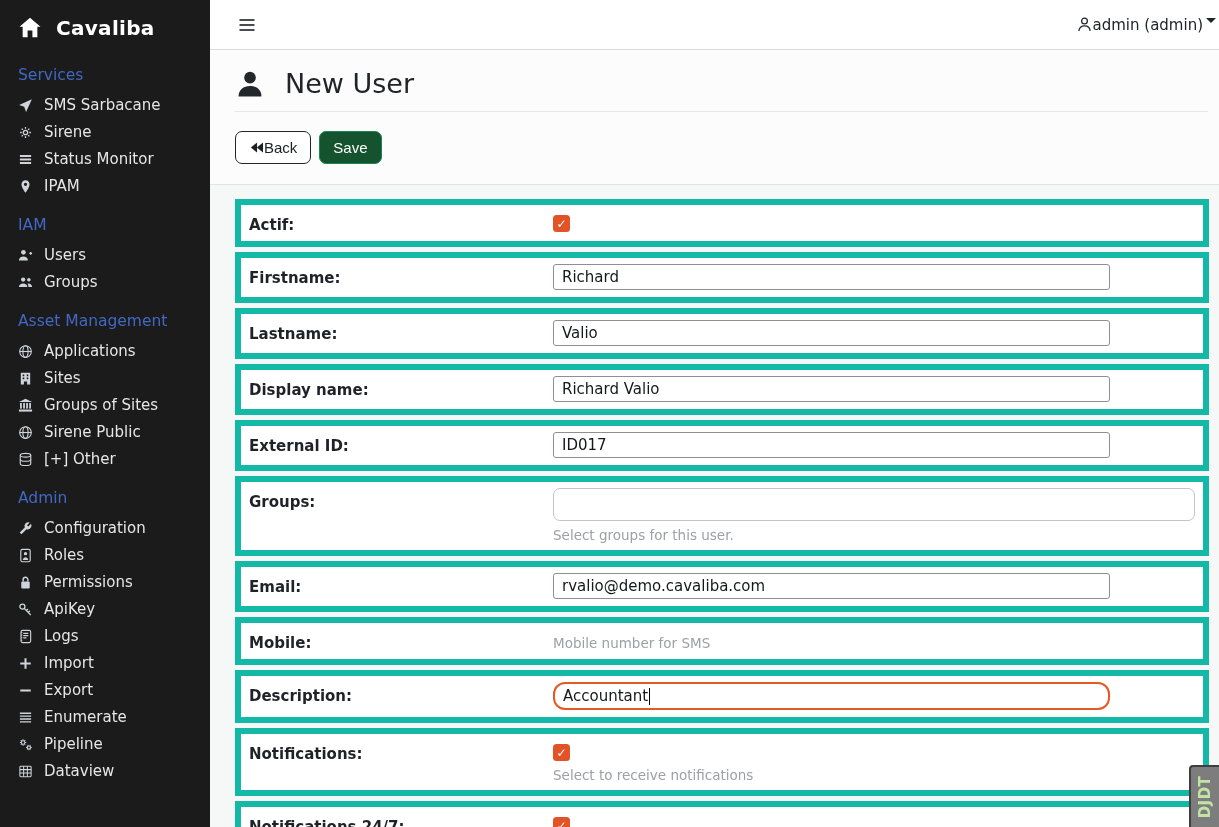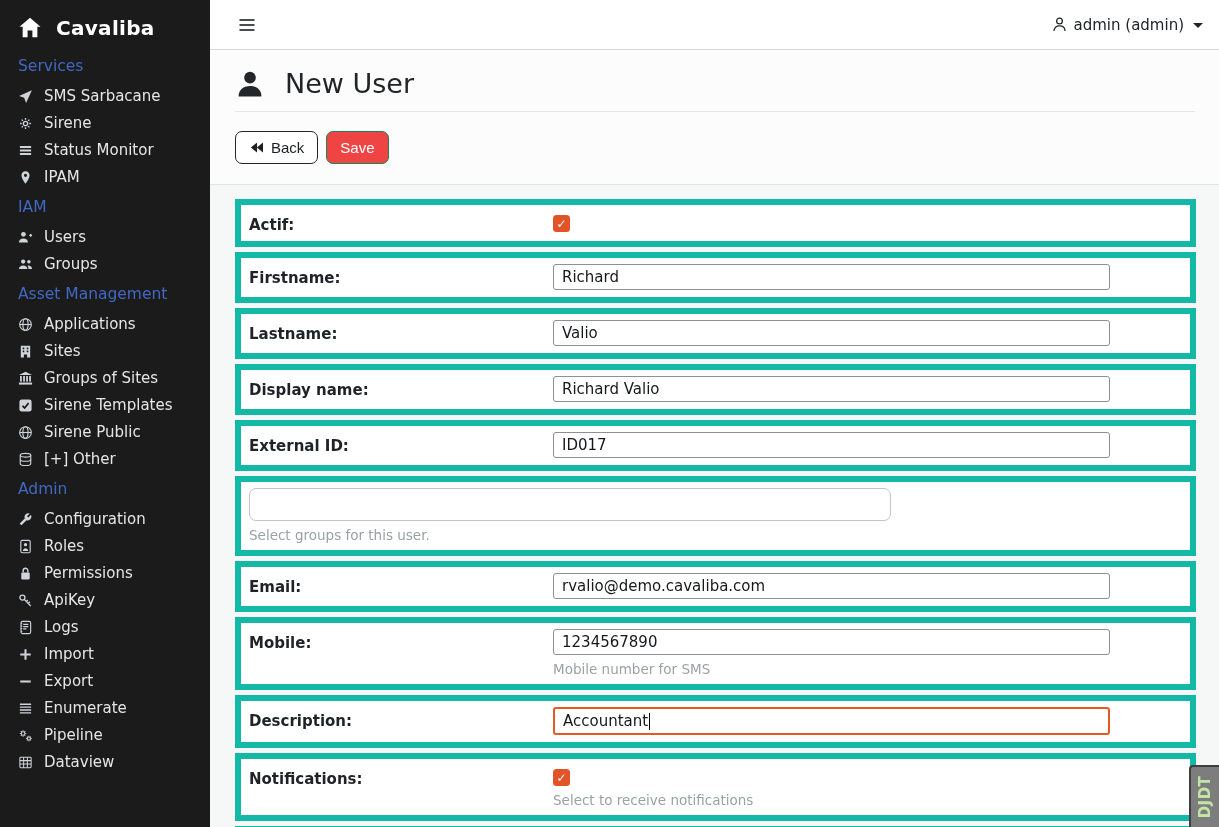--- a/index.html
+++ b/index.html
@@ -14,77 +14,77 @@
     width:210px; min-width:210px; height:827px;
     background:#1b1b1b; color:#e8e8e8; overflow:hidden;
   }
   .brand {
     display:flex; align-items:flex-end; gap:14px;
     padding:16px 16px 10px 18px; cursor:pointer;
   }
   .brand .bicon { width:24px; height:24px; color:#ffffff; }
   .brand .bname { font-size:20px; font-weight:700; color:#ffffff; letter-spacing:.3px; }
   .nav-section-title {
-    color:#4168c2; font-size:15.5px; padding:0 18px; margin-top:7px; margin-bottom:8px;
+    color:#4168c2; font-size:15.5px; padding:0 18px; margin-top:16px; margin-bottom:8px;
     cursor:pointer;
   }
   .nav-item {
     display:flex; align-items:center; gap:11px;
     padding:5px 18px; font-size:15px; color:#e6e6e6; cursor:pointer;
     line-height:17px;
   }
   .nicon { width:15px; height:15px; color:#cfd4da; flex:0 0 15px; display:inline-flex; }
   .nicon svg, .bicon svg { width:100%; height:100%; display:block; }
 
   
   .main { flex:1; display:flex; flex-direction:column; background:#f6f7f7; }
   .topbar {
     height:50px; background:#ffffff; border-bottom:1px solid #d8dbdd;
     display:flex; align-items:center; justify-content:space-between;
     padding:0 16px 0 26px; flex:0 0 50px;
   }
   .hamburger { width:22px; height:20px; color:#474d52; cursor:pointer; }
   .hamburger svg { width:100%; height:100%; }
   .user-menu {
-    display:flex; align-items:center; gap:6px; font-size:15px; color:#212529; cursor:pointer;
+    display:flex; font-size:15px; color:#212529; cursor:pointer;
   }
   .user-menu .picon { width:17px; height:17px; color:#212529; display:inline-flex; }
   .caret { width:0; height:0; border-left:5px solid transparent; border-right:5px solid transparent;
     border-top:5px solid #212529; margin-left:3px; margin-top:2px; }
 
   .page-head { background:#fcfcfc; padding:14px 24px 0 25px; border-bottom:1px solid #e3e3e5; }
   .title-row { display:flex; align-items:center; gap:20px; padding:4px 0 12px 0; }
   .title-icon { width:30px; height:30px; color:#23272b; display:inline-flex; }
   .title-icon svg { width:100%; height:100%; }
   .page-title { font-size:27px; font-weight:500; color:#212529; }
   .head-divider { height:1px; background:#e6e6e8; margin:0 0 0 0; }
   .toolbar { padding:19px 0 20px 0; display:flex; gap:8px; }
-  .btn { display:inline-flex; align-items:center; gap:7px; font-size:15px; border-radius:7px;
+  .btn { display:inline-flex; align-items:center; font-size:15px; border-radius:7px;
     padding:6px 13px; cursor:pointer; line-height:19px; }
   .btn-back { background:#ffffff; border:1px solid #22262a; color:#1c1f23; }
-  .btn-save { background:#ef4444; border:1px solid #198754; color:#ffffff; }
+  .btn-save { background:#14532d; border:1px solid #198754; color:#ffffff; }
   .rewind { width:15px; height:13px; display:inline-flex; }
   .rewind svg { width:100%; height:100%; }
 
   
   .form-area { padding:14px 23px 0 25px; overflow:hidden; }
   .form-row {
     background:#ffffff; border:6px solid #14b8a6; margin-bottom:5px;
     display:flex; align-items:flex-start; padding:6px 8px 7px 8px;
   }
   .f-label { width:304px; min-width:304px; font-size:15px; font-weight:700; color:#1f2328; padding-top:5px; }
   .f-ctrl { flex:1; }
   .t-input {
     width:557px; height:26px; border:1px solid #8e8e9a; border-radius:3px;
     font-family:"DejaVu Sans","Liberation Sans",sans-serif;
     font-size:15px; padding:2px 8px; color:#16181a; background:#fff; outline:none;
   }
   .groups-input { width:642px; height:33px; border:1px solid #c3c3ce; border-radius:7px; }
   .fake-input {
-    width:557px; height:28px; border:2px solid #e25a24; border-radius:3px;
+    width:557px; height:28px; border:2px solid #e25a24; border-radius:12px;
     display:flex; align-items:center; padding:11px 8px; font-size:15px; color:#16181a; background:#fff;
     cursor:text;
   }
   .caret-bar { display:inline-block; width:1px; height:17px; background:#000; margin-left:1px; }
   .chk {
     width:17px; height:17px; background:#e25327; border-radius:3.5px; margin-top:4px;
     display:flex; align-items:center; justify-content:center; cursor:pointer;
   }
   .chk span { color:#fff; font-size:12px; font-weight:700; line-height:1; }
   .f-help { font-size:13.5px; color:#9ba1a6; margin-top:6px; }
@@ -208,29 +208,20 @@
               <path d="M8 0.8 L15 4.3 H1 Z"></path>
               <rect x="2.2" y="5.3" width="1.9" height="6"></rect>
               <rect x="5.5" y="5.3" width="1.9" height="6"></rect>
               <rect x="8.7" y="5.3" width="1.9" height="6"></rect>
               <rect x="11.9" y="5.3" width="1.9" height="6"></rect>
               <rect x="1" y="12.3" width="14" height="2.2"></rect>
             </g>
           </svg>
         </span>
         <span class="nlabel">Groups of Sites</span>
-      </div>
-      <div class="nav-item">
-        <span class="nicon">
-          <svg viewBox="0 0 16 16">
-            <rect x="1.5" y="1.5" width="13" height="13" rx="2.6" fill="currentColor"></rect>
-            <path d="M4.8 8.3 L7.1 10.6 L11.3 5.4" stroke="#1b1b1b" stroke-width="1.9" fill="none"></path>
-          </svg>
-        </span>
-        <span class="nlabel">Sirene Templates</span>
       </div>
       <div class="nav-item">
         <span class="nicon">
           <svg viewBox="0 0 16 16">
             <g stroke="currentColor" stroke-width="1.2" fill="none">
               <circle cx="8" cy="8" r="6.2"></circle>
               <ellipse cx="8" cy="8" rx="2.8" ry="6.2"></ellipse>
               <path d="M1.8 8 H14.2"></path>
             </g>
           </svg>
@@ -425,29 +416,30 @@
       </div>
       <div class="form-row">
         <div class="f-label">Display name:</div>
         <div class="f-ctrl"><input type="text" class="t-input" value="Richard Valio" style=""></div>
       </div>
       <div class="form-row">
         <div class="f-label">External ID:</div>
         <div class="f-ctrl"><input type="text" class="t-input" value="ID017" style=""></div>
       </div>
       <div class="form-row">
+        <div class="f-label">Groups:</div>
         <div class="f-ctrl"><input type="text" class="t-input groups-input" value="" style=""><div class="f-help">Select groups for this user.</div></div>
       </div>
       <div class="form-row">
         <div class="f-label">Email:</div>
         <div class="f-ctrl"><input type="text" class="t-input" value="rvalio@demo.cavaliba.com" style=""></div>
       </div>
       <div class="form-row">
         <div class="f-label">Mobile:</div>
-        <div class="f-ctrl"><input type="text" class="t-input" value="1234567890" style=""><div class="f-help">Mobile number for SMS</div></div>
+        <div class="f-ctrl"><div class="f-help">Mobile number for SMS</div></div>
       </div>
       <div class="form-row">
         <div class="f-label">Description:</div>
         <div class="f-ctrl">
           <div class="fake-input">
             <span>Accountant</span>
             <span class="caret-bar"></span>
           </div>
         </div>
       </div>

